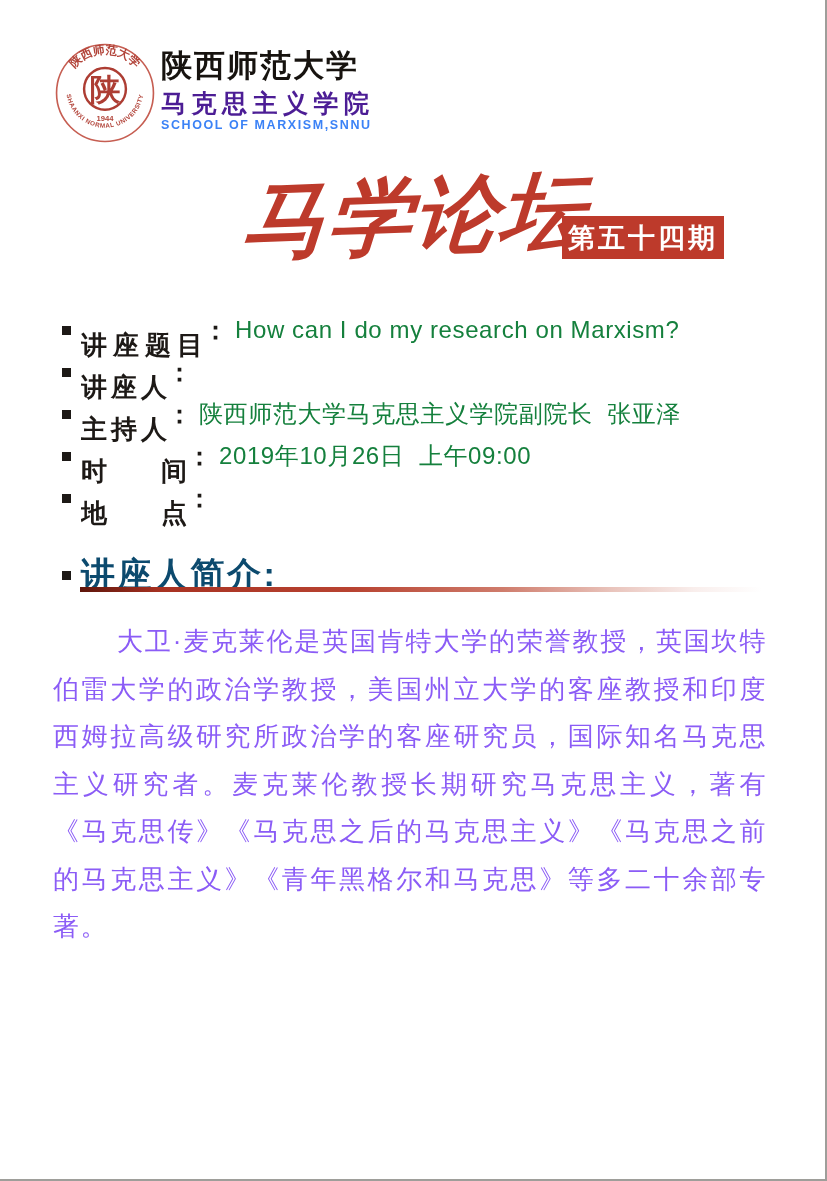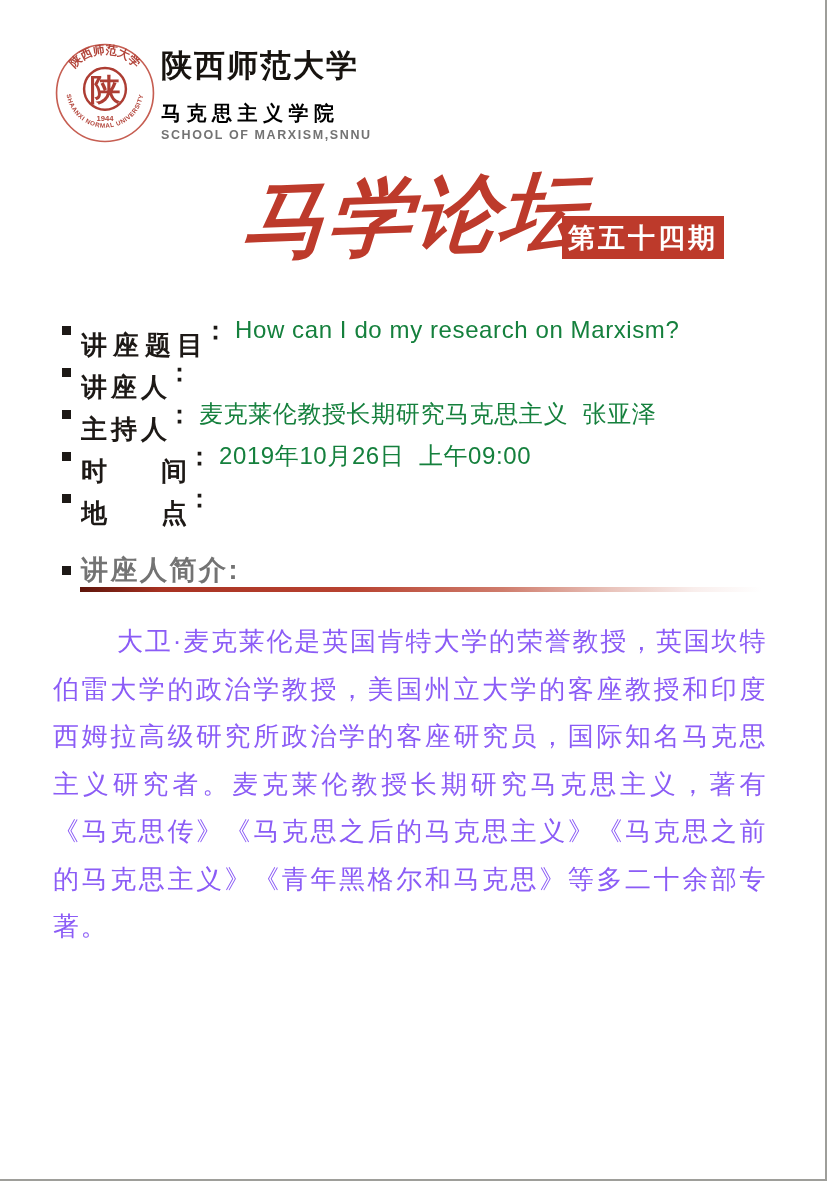--- a/index.html
+++ b/index.html
@@ -17,25 +17,25 @@
 
   
   .seal { position:absolute; left:54px; top:42px; width:102px; height:102px; }
   .logo-block { position:absolute; left:161px; top:46px; }
   .uni-name {
     font-family: "DejaVu Serif", serif;
     font-size: 31px; font-weight: 700; color:#17130f;
     letter-spacing: 2px; line-height: 38px;
   }
   .school-name {
-    font-size: 20px; font-weight: 800; color:#000000;
-    letter-spacing: 5.5px; line-height: 26px; margin-top: 16px;
+    font-size: 25px; font-weight: 800; color:#4c1d95;
+    letter-spacing: 5.5px; line-height: 26px; margin-top: 6px;
   }
   .school-en {
-    font-size: 12.5px; font-weight: 700; color:#737373;
+    font-size: 12.5px; font-weight: 700; color:#3b82f6;
     letter-spacing: 1.6px; line-height: 15px; margin-top: 2px;
   }
 
   
   .forum-title {
     position:absolute; left:242px; top:166px;
     font-family: "DejaVu Serif", serif;
     font-size: 84px; line-height: 100px; font-weight: 900; font-style: italic;
     color: #bd3a2b; letter-spacing: 2px;
     transform: rotate(-2deg) skewX(-6deg);
@@ -60,21 +60,21 @@
     white-space: nowrap; overflow: hidden; margin-top: 31px;
   }
   .w4 { width:122px; }  
   .w3 { width:86px; }   
   .w2 { width:106px;font-family:Liberation Serif, serif; }  
   .info-colon { font-size:25px; font-weight:800; color:#1d1916; margin-right:7px; flex:none; }
   .info-value { font-size:24px; color:#15803d; white-space:pre-wrap; letter-spacing:0.6px; }
 
   
   .bio-head { position:absolute; left:62px; top:552px; display:flex; align-items:center; }
-  .bio-heading { font-size:27px; font-weight:700; color:#737373; letter-spacing:2.5px; }
+  .bio-heading { font-size:34px; font-weight:700; color:#0c4a6e; letter-spacing:2.5px; }
   .bio-underline {
     position:absolute; left:80px; top:587px; width:682px; height:5px;
     background: linear-gradient(90deg,
       #5e150b 0%, #a83222 12%, #b84331 40%,
       #cf7c6c 62%, #e9c4bc 78%, #f9eeec 90%, rgba(255,255,255,0) 100%);
   }
   .bio-text {
     position:absolute; left:53px; top:618px; width:714px; margin:0;
     font-size:26px; line-height:47.5px; letter-spacing:1.6px;
     color:#8b5cf6; text-align:justify; text-indent:64px;
@@ -125,21 +125,21 @@
     <div class="info-row">
       <span class="bullet"></span>
       <span class="info-label w3">讲座人</span>
       <span class="info-colon">：</span>
     </div>
 
     <div class="info-row">
       <span class="bullet"></span>
       <span class="info-label w3">主持人</span>
       <span class="info-colon">：</span>
-      <span class="info-value">麦克莱伦教授长期研究马克思主义  张亚泽</span>
+      <span class="info-value">陕西师范大学马克思主义学院副院长  张亚泽</span>
     </div>
 
     <div class="info-row">
       <span class="bullet"></span>
       <span class="info-label w2">时间</span>
       <span class="info-colon">：</span>
       <span class="info-value">2019年10月26日  上午09:00</span>
     </div>
 
     <div class="info-row">

